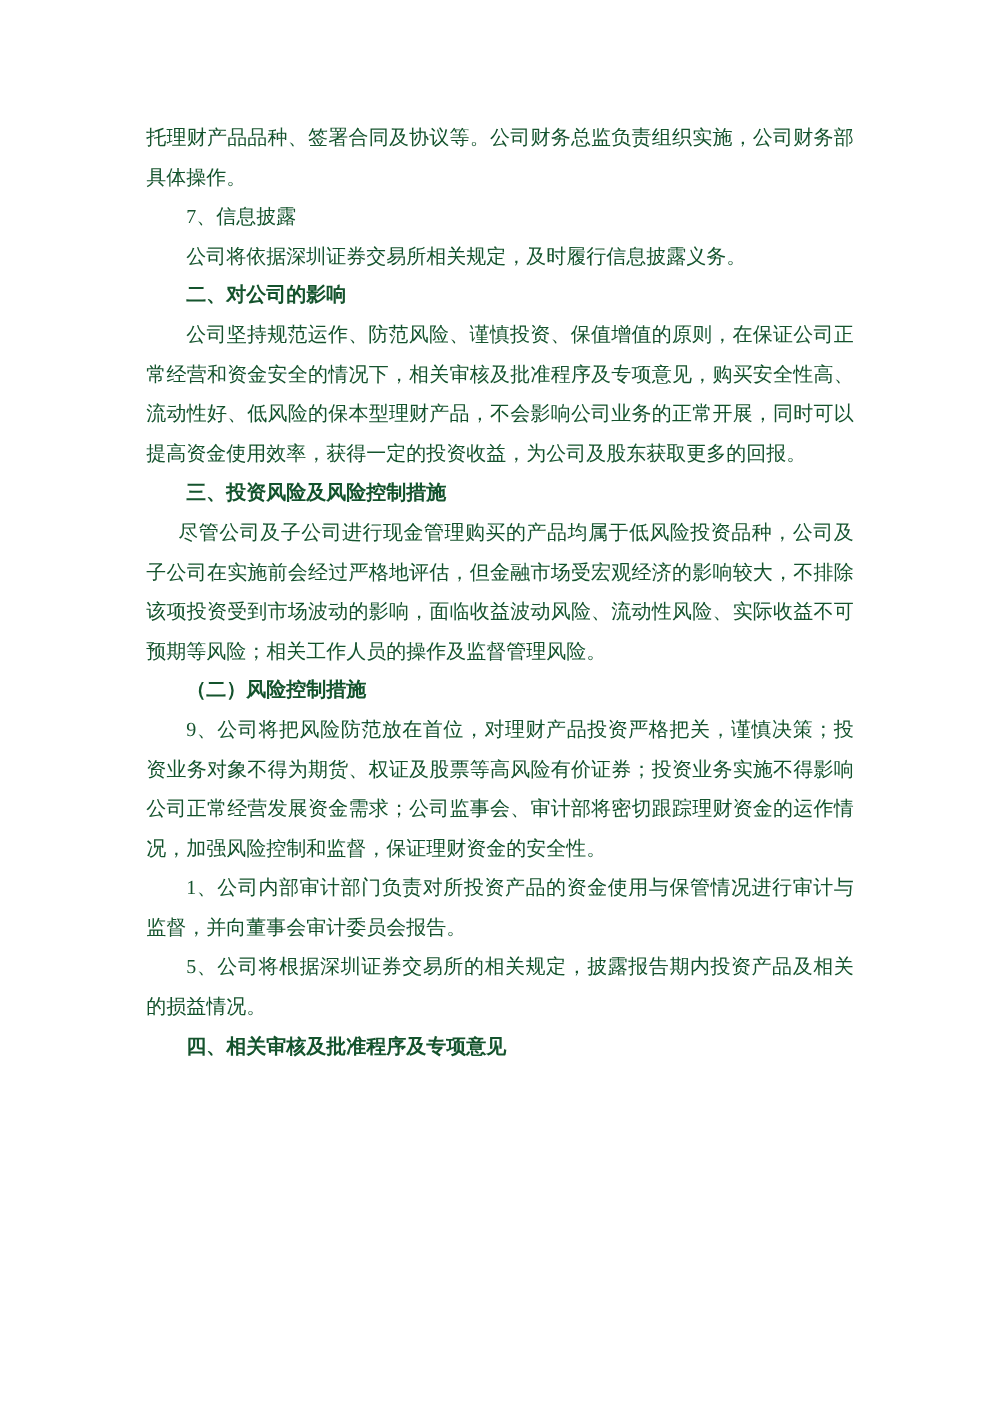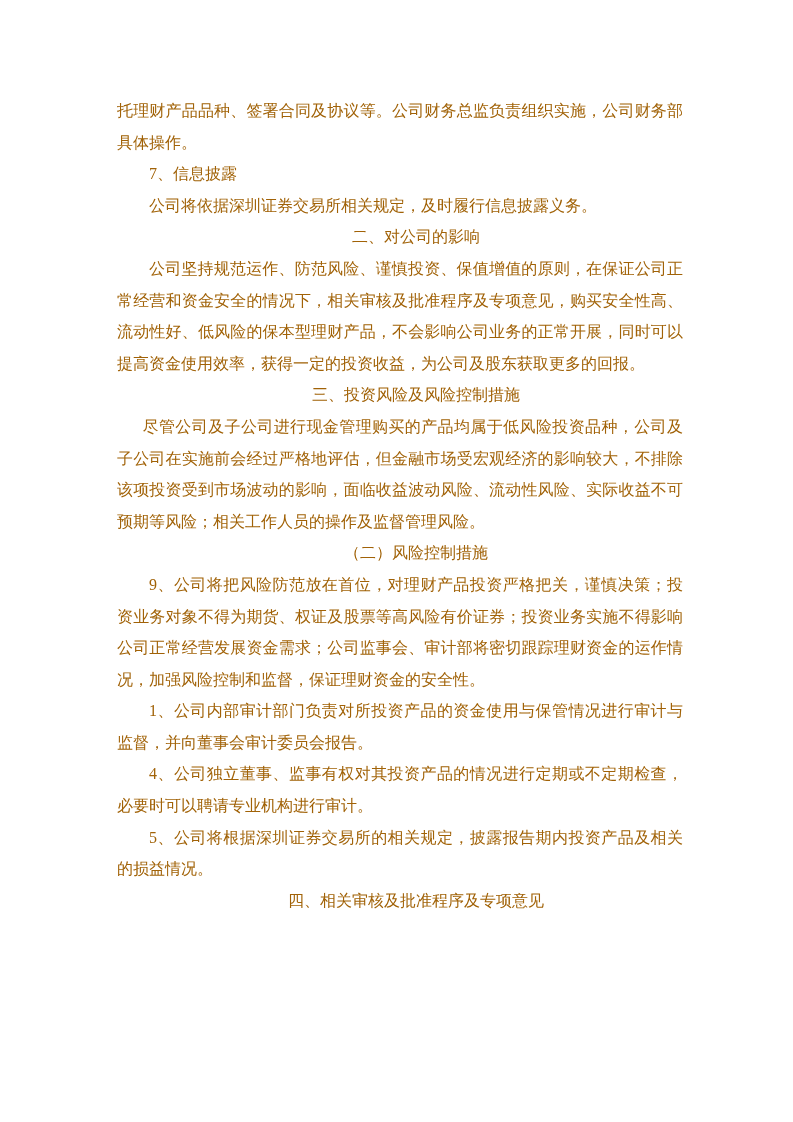--- a/index.html
+++ b/index.html
@@ -10,33 +10,33 @@
   .page {
     position: relative;
     width: 793px;
     height: 1122px;
     background: #ffffff;
     box-sizing: border-box;
     padding: 95px 110px 0 117px;
     font-family: "Liberation Serif", "DejaVu Serif", serif;
     font-size: 16px;
     line-height: 31.6px;
-    color: #a16207;
+    color: #14532d;
     overflow: hidden;
   }
   .page p {
     margin: 0;
     padding: 0;
     text-align: justify;
     text-indent: 2em;
     word-break: break-all;
   }
   .page p.h {
-    font-weight: normal;
-    text-align: center;
+    font-weight: bold;
+    text-align: left;
   }
   .page p.cont {
     text-indent: 0;
   }
   .page p.sm {
     text-indent: 1.6em;
   }
 </style>
 </head>
 <body>
@@ -45,16 +45,15 @@
   <p class="cont">托理财产品品种、签署合同及协议等。公司财务总监负责组织实施，公司财务部具体操作。</p>
   <p>7、信息披露</p>
   <p>公司将依据深圳证券交易所相关规定，及时履行信息披露义务。</p>
   <p class="h">二、对公司的影响</p>
   <p>公司坚持规范运作、防范风险、谨慎投资、保值增值的原则，在保证公司正常经营和资金安全的情况下，相关审核及批准程序及专项意见，购买安全性高、流动性好、低风险的保本型理财产品，不会影响公司业务的正常开展，同时可以提高资金使用效率，获得一定的投资收益，为公司及股东获取更多的回报。</p>
   <p class="h">三、投资风险及风险控制措施</p>
   <p class="sm">尽管公司及子公司进行现金管理购买的产品均属于低风险投资品种，公司及子公司在实施前会经过严格地评估，但金融市场受宏观经济的影响较大，不排除该项投资受到市场波动的影响，面临收益波动风险、流动性风险、实际收益不可预期等风险；相关工作人员的操作及监督管理风险。</p>
   <p class="h">（二）风险控制措施</p>
   <p>9、公司将把风险防范放在首位，对理财产品投资严格把关，谨慎决策；投资业务对象不得为期货、权证及股票等高风险有价证券；投资业务实施不得影响公司正常经营发展资金需求；公司监事会、审计部将密切跟踪理财资金的运作情况，加强风险控制和监督，保证理财资金的安全性。</p>
   <p>1、公司内部审计部门负责对所投资产品的资金使用与保管情况进行审计与监督，并向董事会审计委员会报告。</p>
-  <p>4、公司独立董事、监事有权对其投资产品的情况进行定期或不定期检查，必要时可以聘请专业机构进行审计。</p>
   <p>5、公司将根据深圳证券交易所的相关规定，披露报告期内投资产品及相关的损益情况。</p>
   <p class="h">四、相关审核及批准程序及专项意见</p>
 </div>
 
 </body></html>

